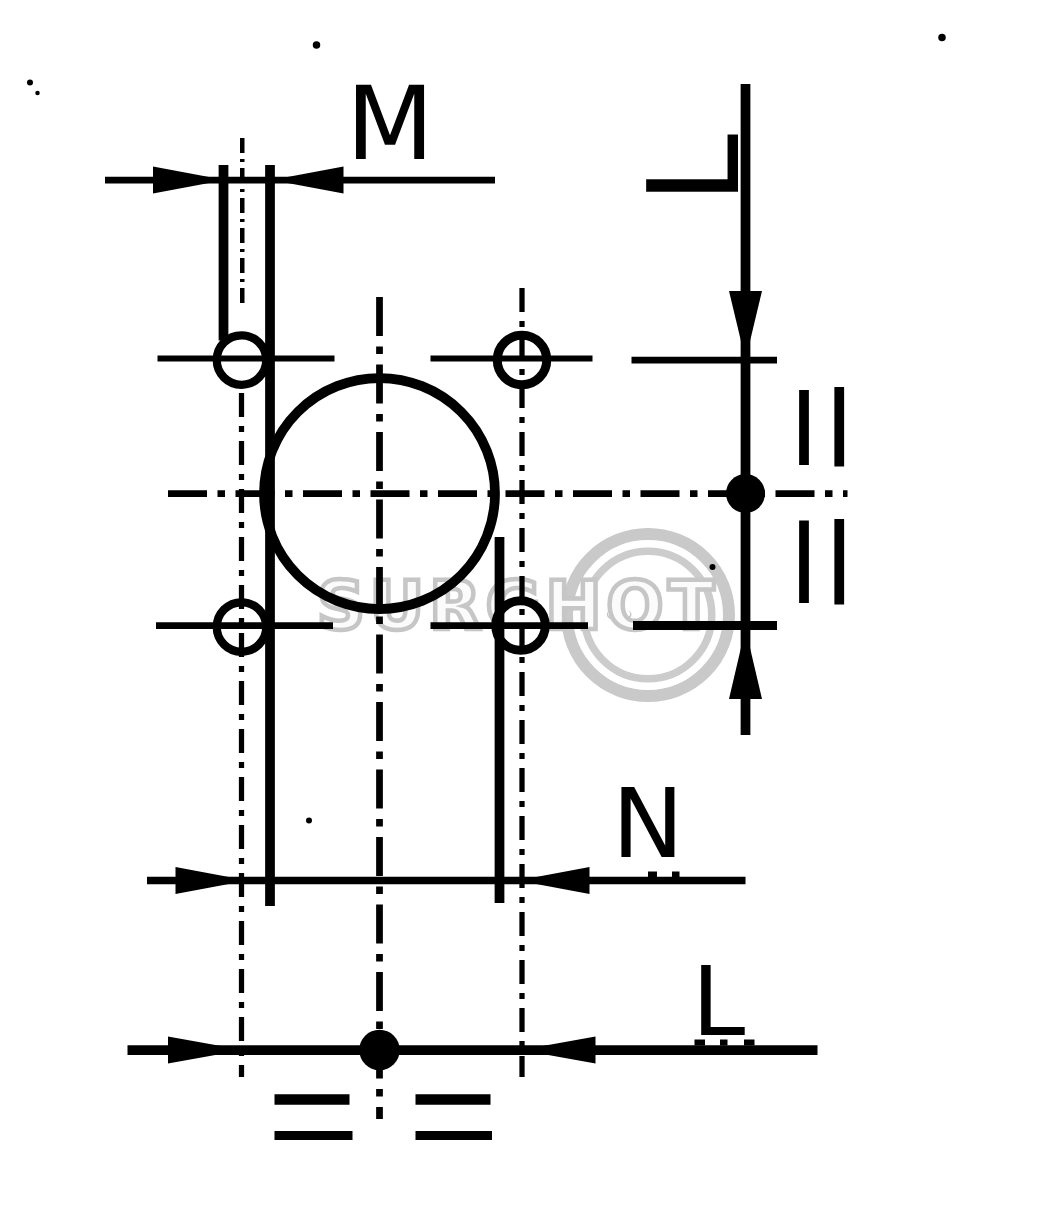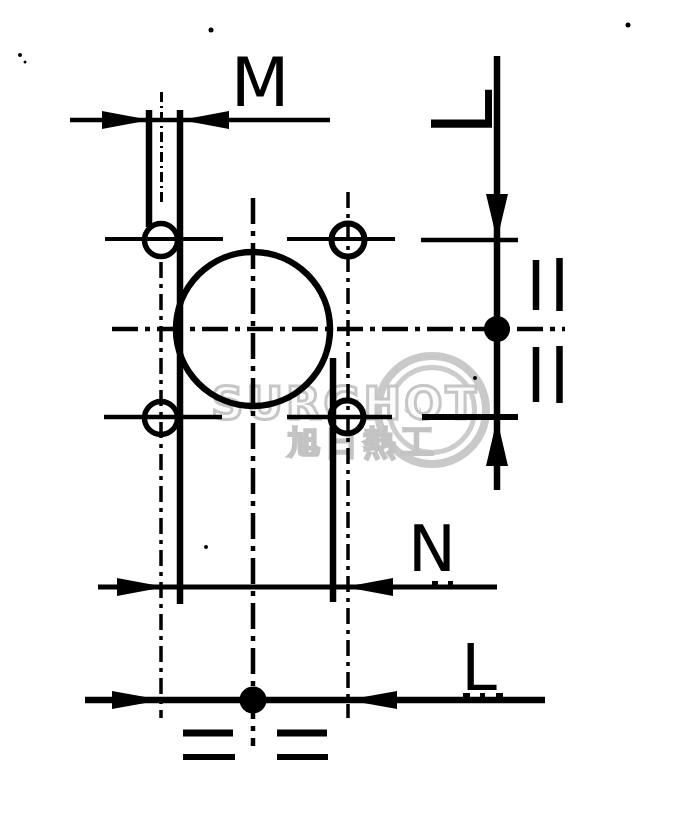--- a/index.html
+++ b/index.html
@@ -25,21 +25,20 @@
 </head>
 <body>
 
 <div id="stage">
 
   <div id="watermark">
     <div class="wm-ring-outer"></div>
     <div class="wm-ring-inner"></div>
     <span class="wm-flame">♨</span>
     <div class="wm-brand">SURGHOT</div>
-    <div class="wm-cjk">旭日熱工</div>
   </div>
 
   <svg id="drawing" width="700" height="815" viewBox="0 0 700 815">
     <g stroke="#000" fill="none" stroke-linecap="butt">
 
       <g>
         <line x1="149" y1="110" x2="149" y2="227" stroke-width="6.5"></line>
         <line x1="180" y1="110" x2="180" y2="604" stroke-width="6.5"></line>
         <line x1="161.5" y1="92" x2="161.5" y2="203" stroke-width="3" stroke-dasharray="10 4 2 4"></line>
       </g>

